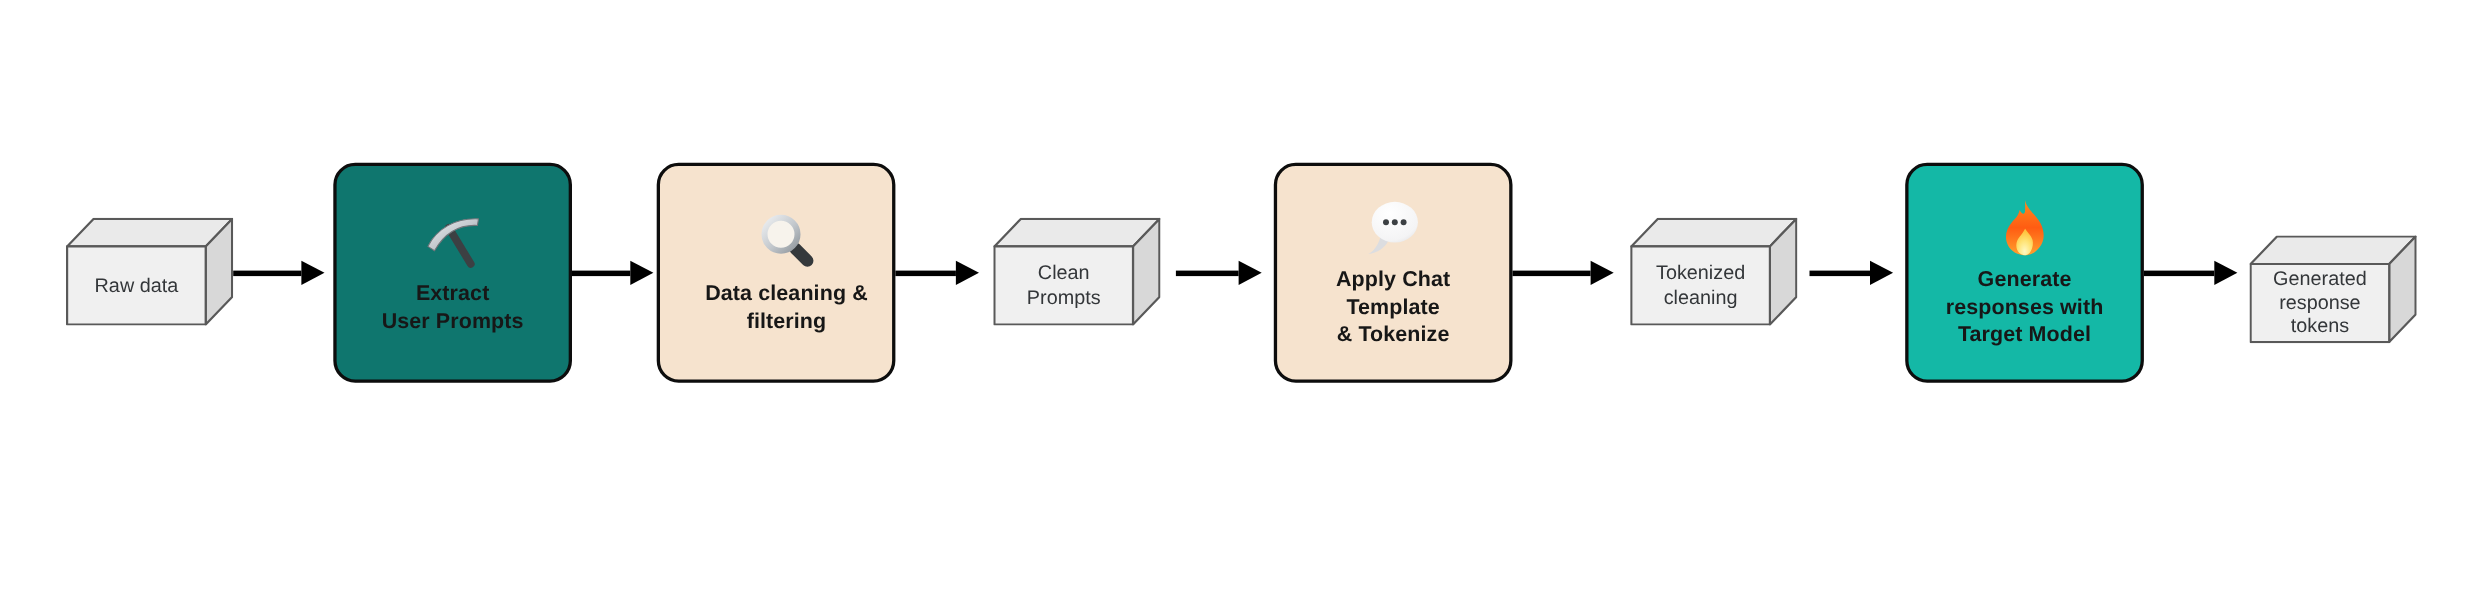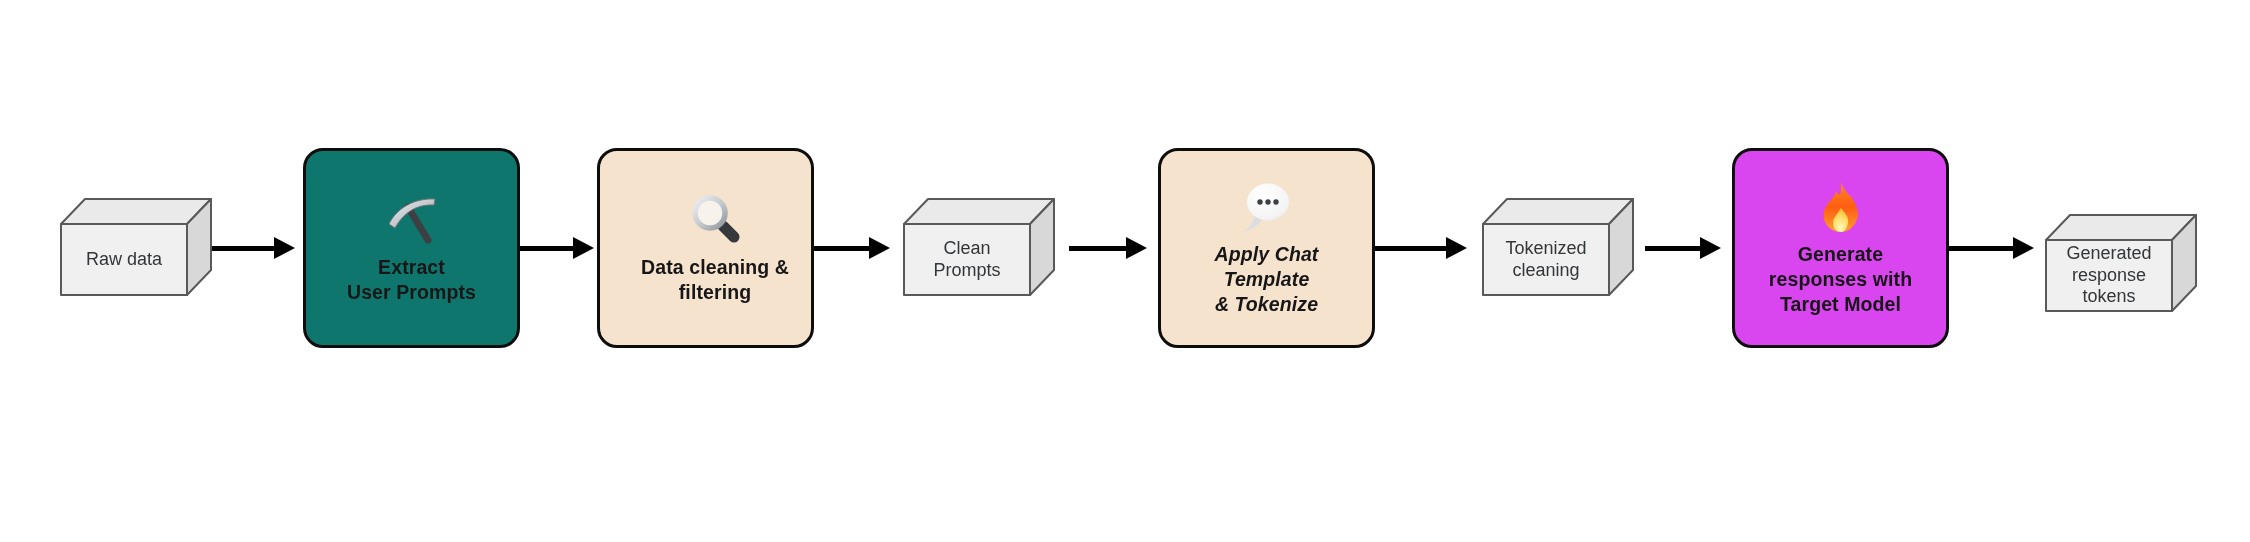--- a/index.html
+++ b/index.html
@@ -14,25 +14,25 @@
     gap:7px;
   }
   .proc .proc-icon{width:56px;height:56px;flex:0 0 auto;}
   .proc .proc-icon svg{width:56px;height:56px;display:block;}
   .proc .proc-label{
     font-size:19.5px;font-weight:700;line-height:1.28;color:#171717;
     text-align:center;white-space:pre-line;letter-spacing:.1px;
   }
   .fill-yellow{background:#0f766e;}
   .fill-peach{background:#F6E3CE;}
-  .fill-pink{background:#d946ef;}
+  .fill-pink{background:#14b8a6;}
 
   .p-extract{left:303px;}
   .p-cleaning{left:597px;padding-left:19px;}
-  .p-apply{left:1158px;font-style:italic;}
+  .p-apply{left:1158px;}
   .p-generate{left:1732px;}
 
   
   .cube{position:absolute;top:198px;width:152px;height:98px;}
   .cube svg{position:absolute;left:0;top:0;width:152px;height:98px;}
   .cube .cube-label{
     position:absolute;left:1px;top:26px;width:126px;height:71px;
     display:flex;align-items:center;justify-content:center;text-align:center;
     font-size:18px;font-weight:400;color:#333639;line-height:1.2;white-space:pre-line;
   }

